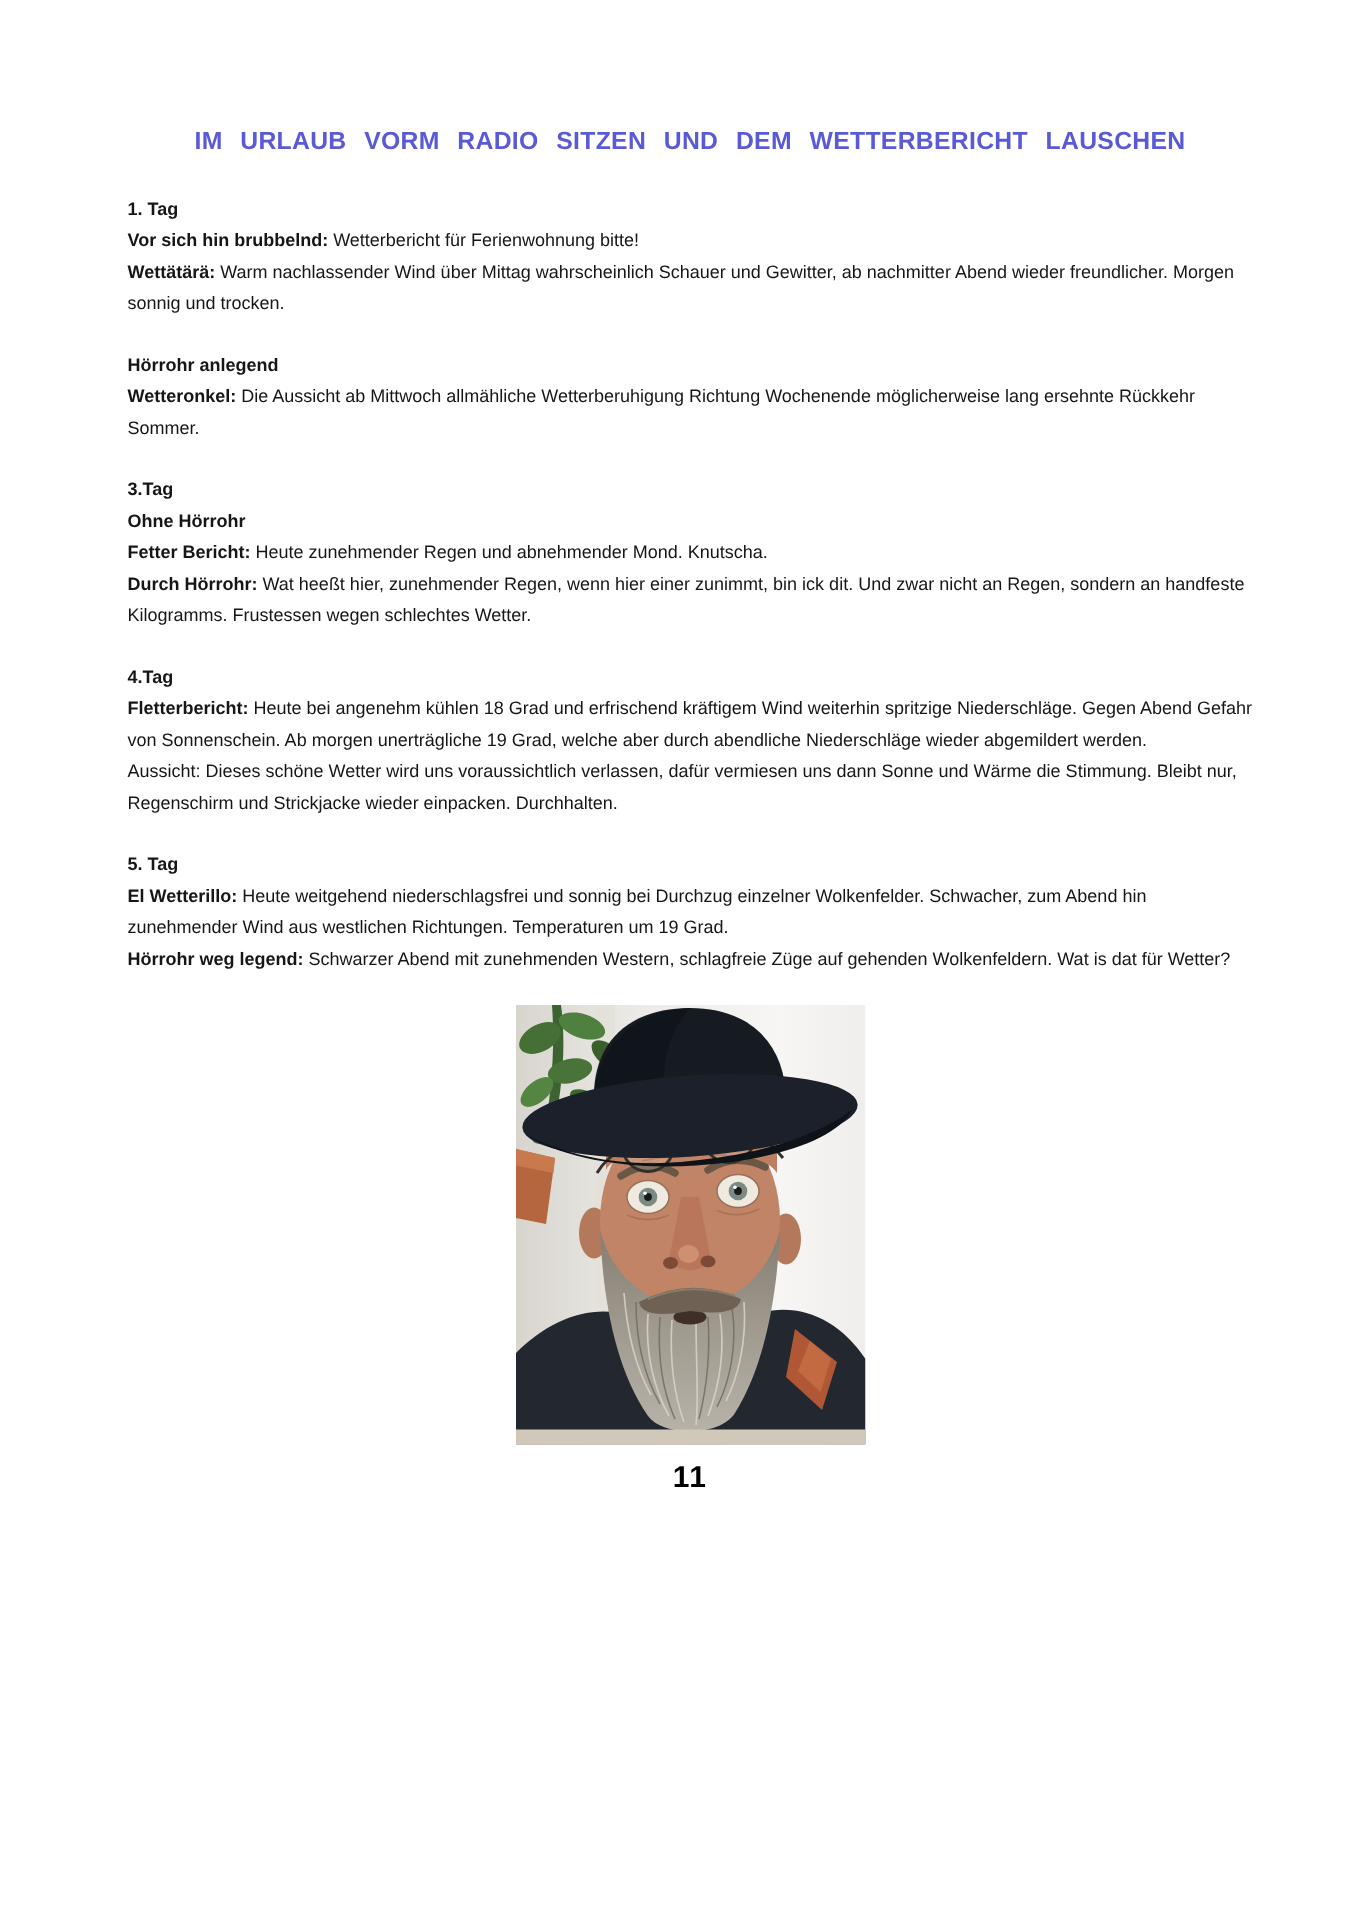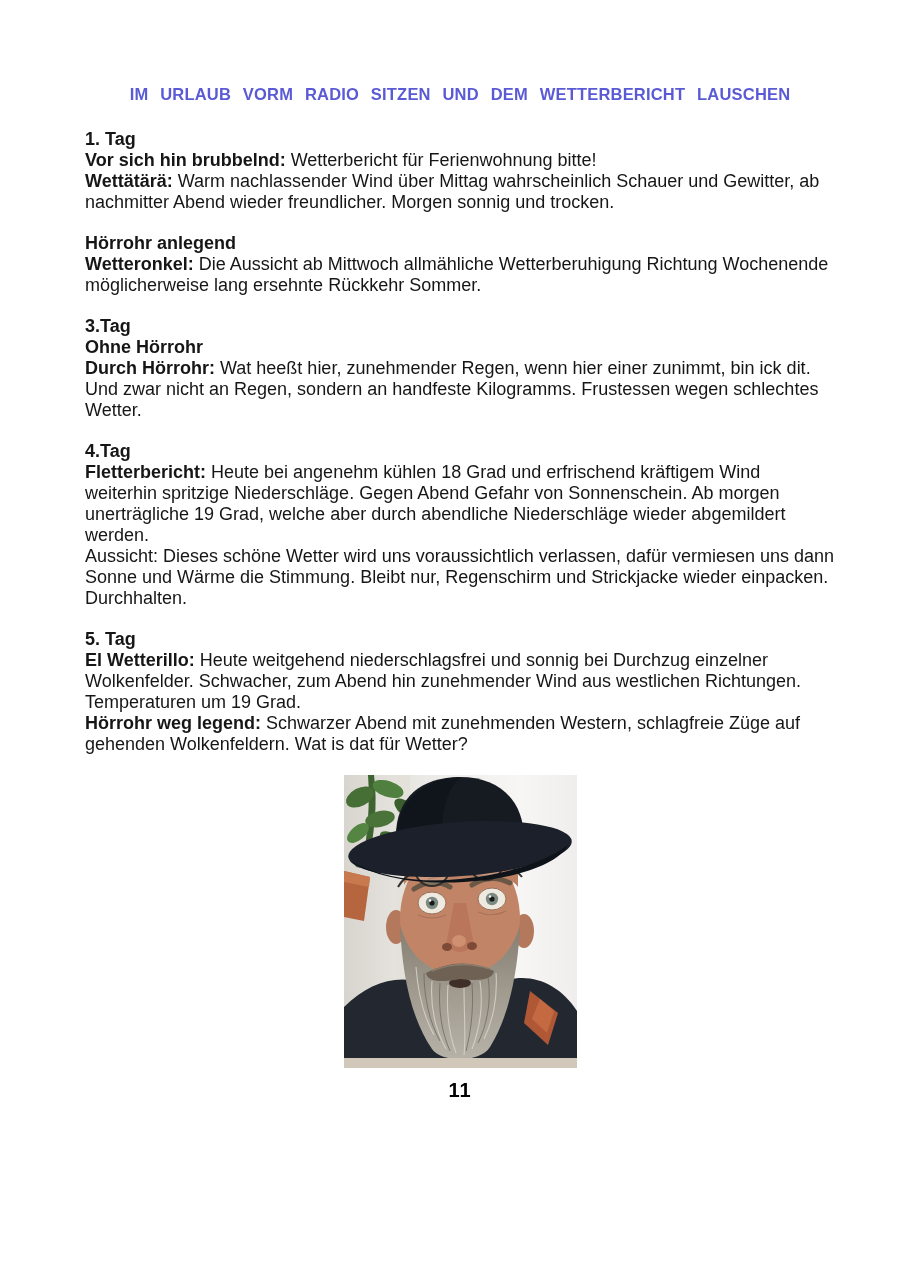--- a/index.html
+++ b/index.html
@@ -27,21 +27,21 @@
     color: #5a5ad6;
     font-size: 16.5px;
     font-weight: bold;
     letter-spacing: 0.2px;
     word-spacing: 7px;
     line-height: 21px;
   }
   .section { margin: 0 0 20px 0; }
   .line {
     margin: 0;
-    font-size: 18px;
+    font-size: 12px;
     line-height: 21px;
   }
   .heading, .subheading { font-weight: bold; }
   .lead { font-weight: bold; text-align: center; }
   .lead.plain { font-weight: normal; margin-top: 14px; }
   .photo-wrap {
     margin: 10px 0 0 0;
     text-align: center;
   }
   .photo-wrap svg { display: inline-block; vertical-align: top; }
@@ -68,20 +68,21 @@
   </section>
 
   <section class="section">
     <div class="line subheading">Hörrohr anlegend</div>
     <p class="line"><span class="lead">Wetteronkel:</span><span> Die Aussicht ab Mittwoch allmähliche Wetterberuhigung Richtung Wochenende möglicherweise lang ersehnte Rückkehr Sommer.</span></p>
   </section>
 
   <section class="section">
     <div class="line heading">3.Tag</div>
     <div class="line subheading">Ohne Hörrohr</div>
+    <p class="line"><span class="lead">Fetter Bericht:</span><span> Heute zunehmender Regen und abnehmender Mond. Knutscha.</span></p>
     <p class="line"><span class="lead">Durch Hörrohr:</span><span> Wat heeßt hier, zunehmender Regen, wenn hier einer zunimmt, bin ick dit. Und zwar nicht an Regen, sondern an handfeste Kilogramms. Frustessen wegen schlechtes Wetter.</span></p>
   </section>
 
   <section class="section">
     <div class="line heading">4.Tag</div>
     <p class="line"><span class="lead">Fletterbericht:</span><span> Heute bei angenehm kühlen 18 Grad und erfrischend kräftigem Wind weiterhin spritzige Niederschläge. Gegen Abend Gefahr von Sonnenschein. Ab morgen unerträgliche 19 Grad, welche aber durch abendliche Niederschläge wieder abgemildert werden.</span></p>
     <p class="line"><span class="lead plain">Aussicht:</span><span> Dieses schöne Wetter wird uns voraussichtlich verlassen, dafür vermiesen uns dann Sonne und Wärme die Stimmung. Bleibt nur, Regenschirm und Strickjacke wieder einpacken. Durchhalten.</span></p>
   </section>
 
   <section class="section">

